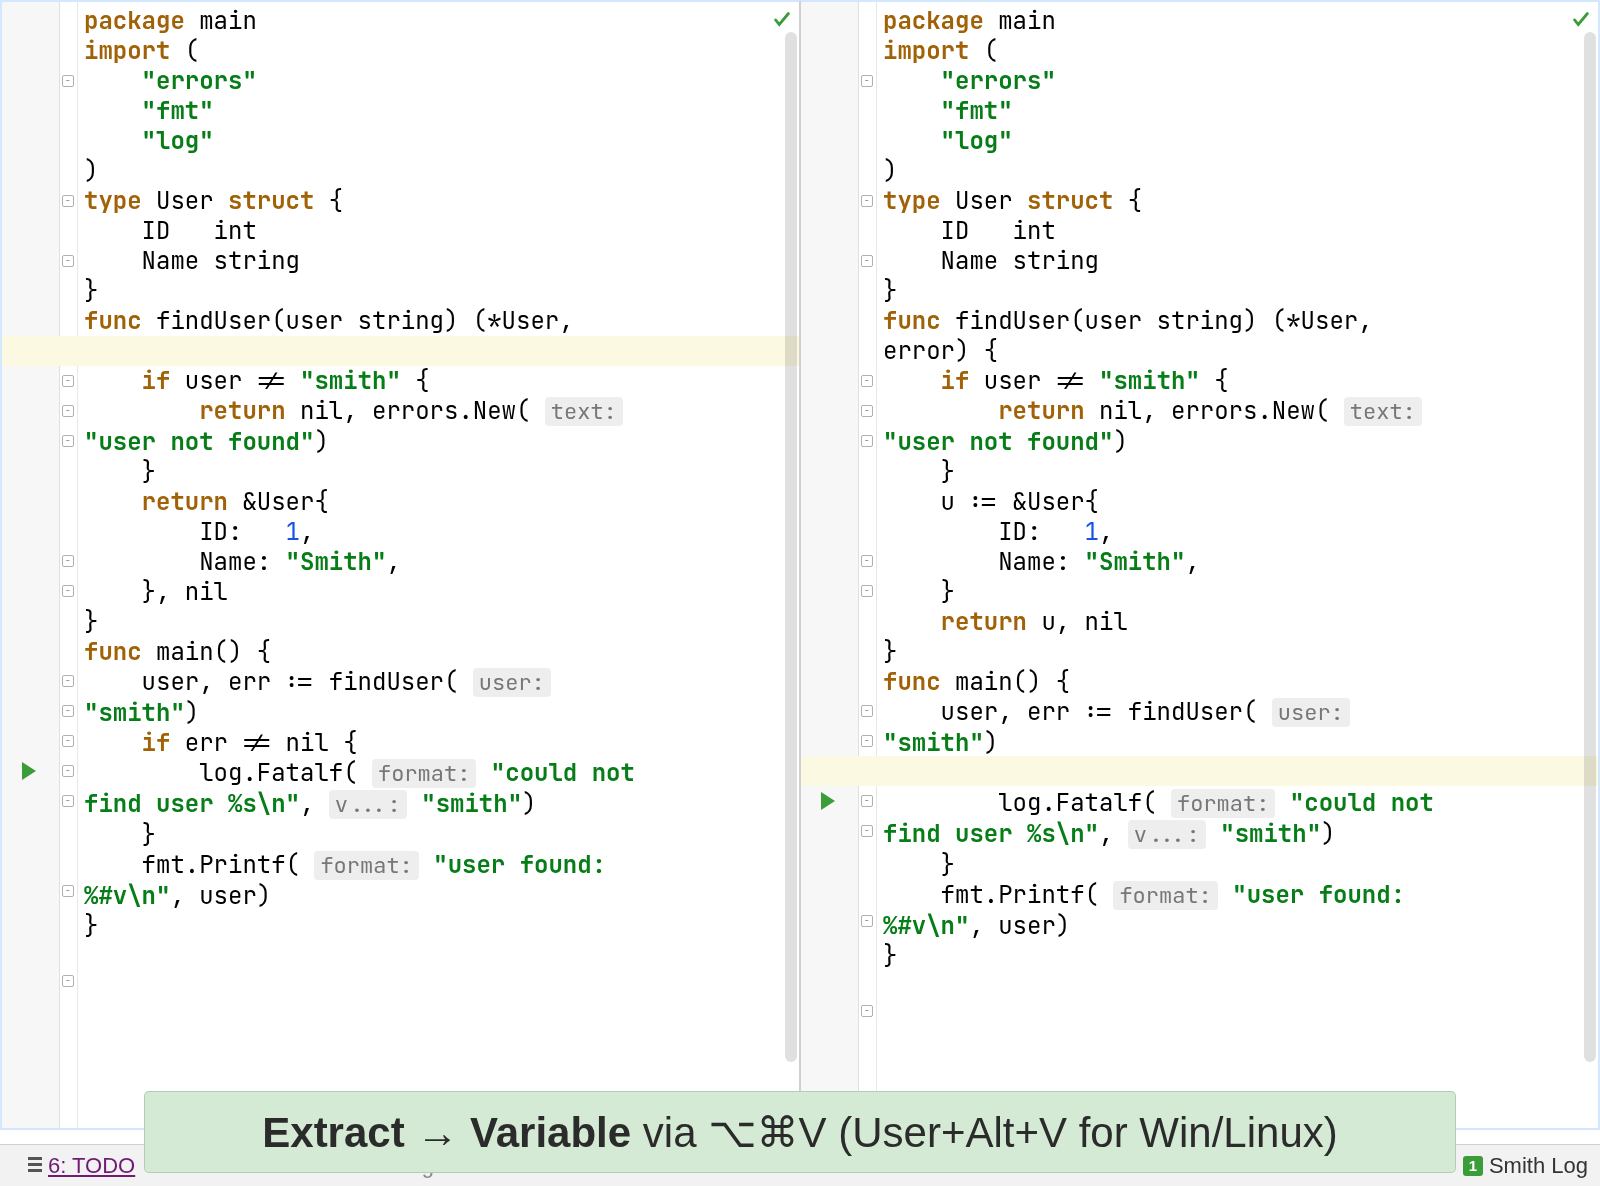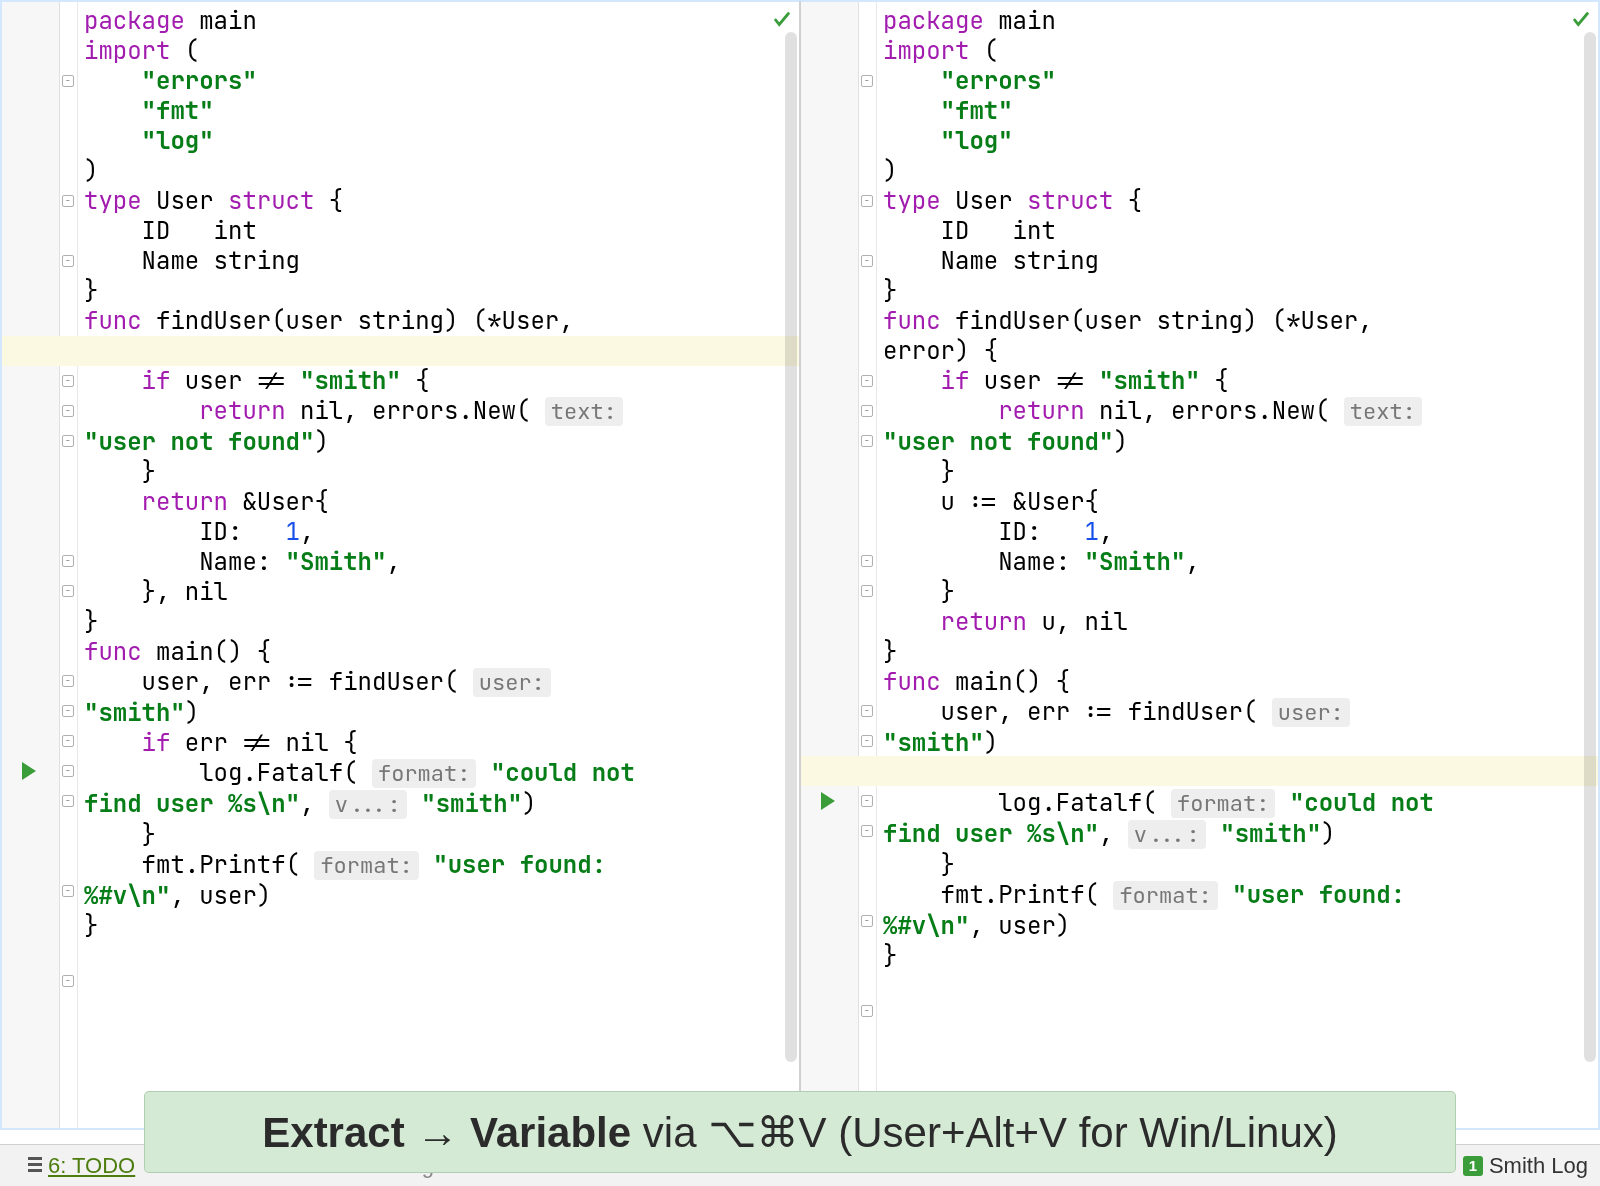--- a/index.html
+++ b/index.html
@@ -81,21 +81,21 @@
   text-align: center;
   color: #888;
 }
 .highlight-line {
   position: absolute;
   left: 0; right: 0;
   height: 30px;
   background: #fcf9e2;
 }
 
-.kw { color: #a21caf; font-weight: normal; }
+.kw { color: #a16207; font-weight: bold; }
 .str { color: #067d17; font-weight: bold; }
 .num { color: #1750eb; }
 .pkg { color: #000; }
 .hint {
   background: #eee;
   border-radius: 4px;
   padding: 0 6px;
   color: #777;
   font-size: 22px;
 }
@@ -113,21 +113,21 @@
   color: #555;
   padding: 0 12px;
 }
 .statusbar-item {
   display: flex;
   align-items: center;
   gap: 6px;
   padding: 0 16px;
   color: #888;
 }
-.status-todo { color: #4d7c0f; }
+.status-todo { color: #701a75; }
 .event-log { margin-left: auto; color: #333; display:flex; align-items:center; gap:6px; }
 .caption-banner {
   position: absolute;
   left: 145px;
   bottom: 14px;
   width: 1310px;
   height: 80px;
   background: #d5ead5;
   border-radius: 4px;
   display: flex;

